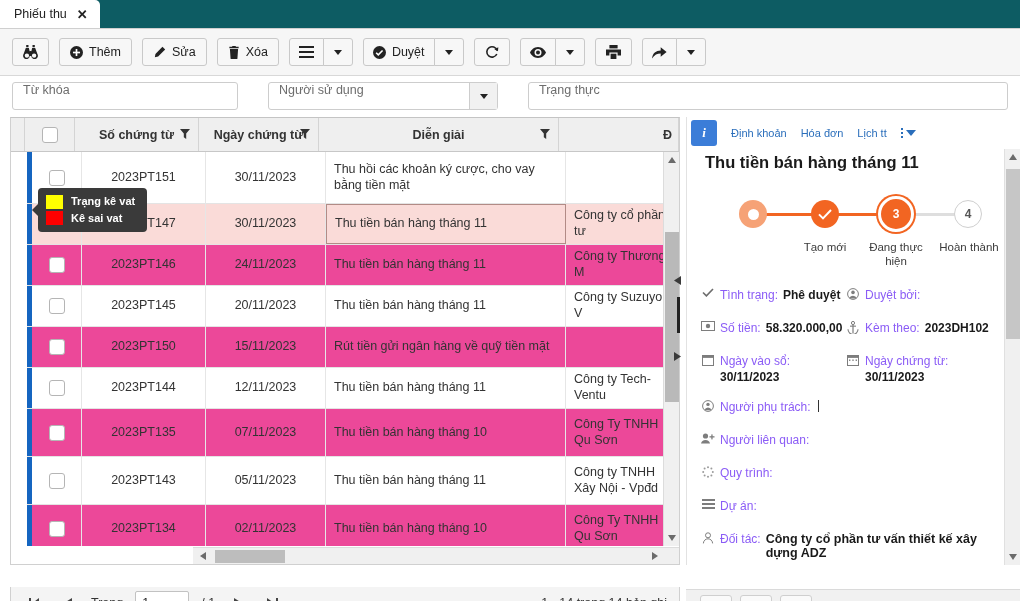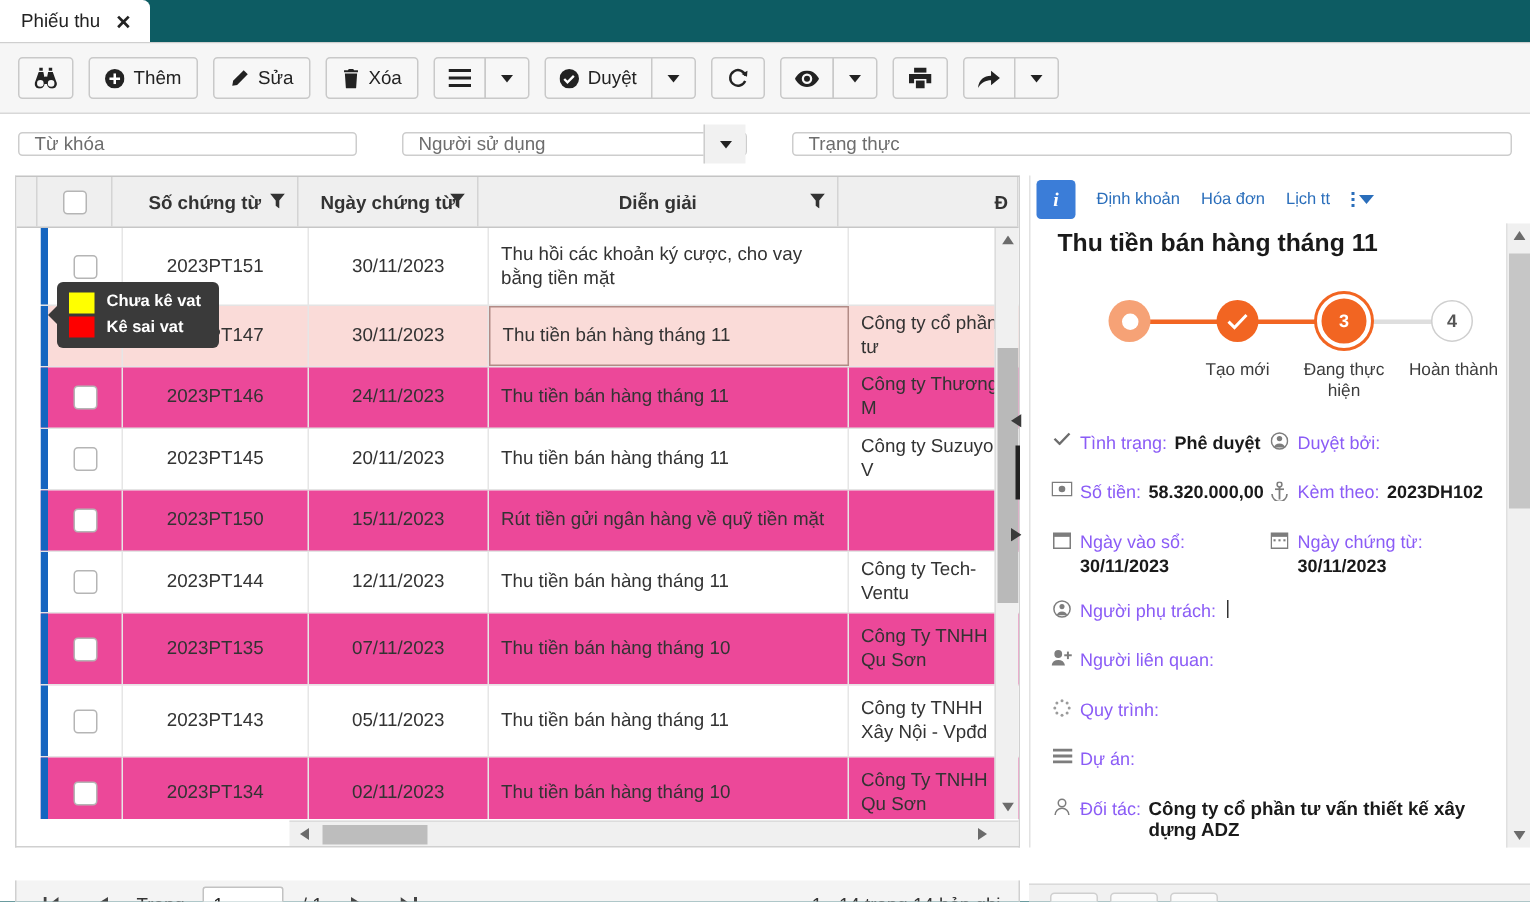--- a/index.html
+++ b/index.html
@@ -67,22 +67,22 @@
   .btngroup .btn:last-child { border-radius: 0 3px 3px 0; }
   .caret { width: 0; height: 0; border-left: 4px solid transparent; border-right: 4px solid transparent; border-top: 5px solid #222; }
 
   
   .filterbar {
     position: absolute; left: 0; top: 47px; width: 1020px; height: 40px;
     background: #fff;
     display: flex; align-items: center; gap: 30px; padding-left: 12px;
   }
   .field {
-    height: 16px; border: 1px solid #cdcdcd; border-radius: 3px;
-    display: flex; align-items: center; background: #fff;
+    height: 28px; border: 1px solid #cdcdcd; border-radius: 3px;
+    display: flex; background: #fff;
   }
   .field .txt { padding: 0 10px; color: #6d6d6d; font-size: 12.5px; flex: 1; white-space: nowrap; overflow: hidden; }
   .field .ddbtn {
     width: 28px; height: 26px; border-left: 1px solid #cdcdcd;
     background: #f1f1f1; display: flex; align-items: center; justify-content: center;
     cursor: pointer;
   }
   #f-keyword { width: 226px; }
   #f-user { width: 230px; }
   #f-status { width: 480px; }
@@ -572,21 +572,21 @@
         </div>
       </div>
     </div>
 
     <div class="tooltip">
       <div class="swcol">
         <span class="sw" style="background:#ffff00"></span>
         <span class="sw" style="background:#fe0000"></span>
       </div>
       <div class="lbcol">
-        <span>Chưa kê vat</span>
+        <span>Trạng kê vat</span>
         <span>Kê sai vat</span>
       </div>
     </div>
 
     <div class="splitter">
       <div class="a1">
         <svg width="7" height="9" viewBox="0 0 7 9">
             <path fill="#3a3a3a" d="M0 4.5L7 0v9z"></path>
           </svg>
       </div>

